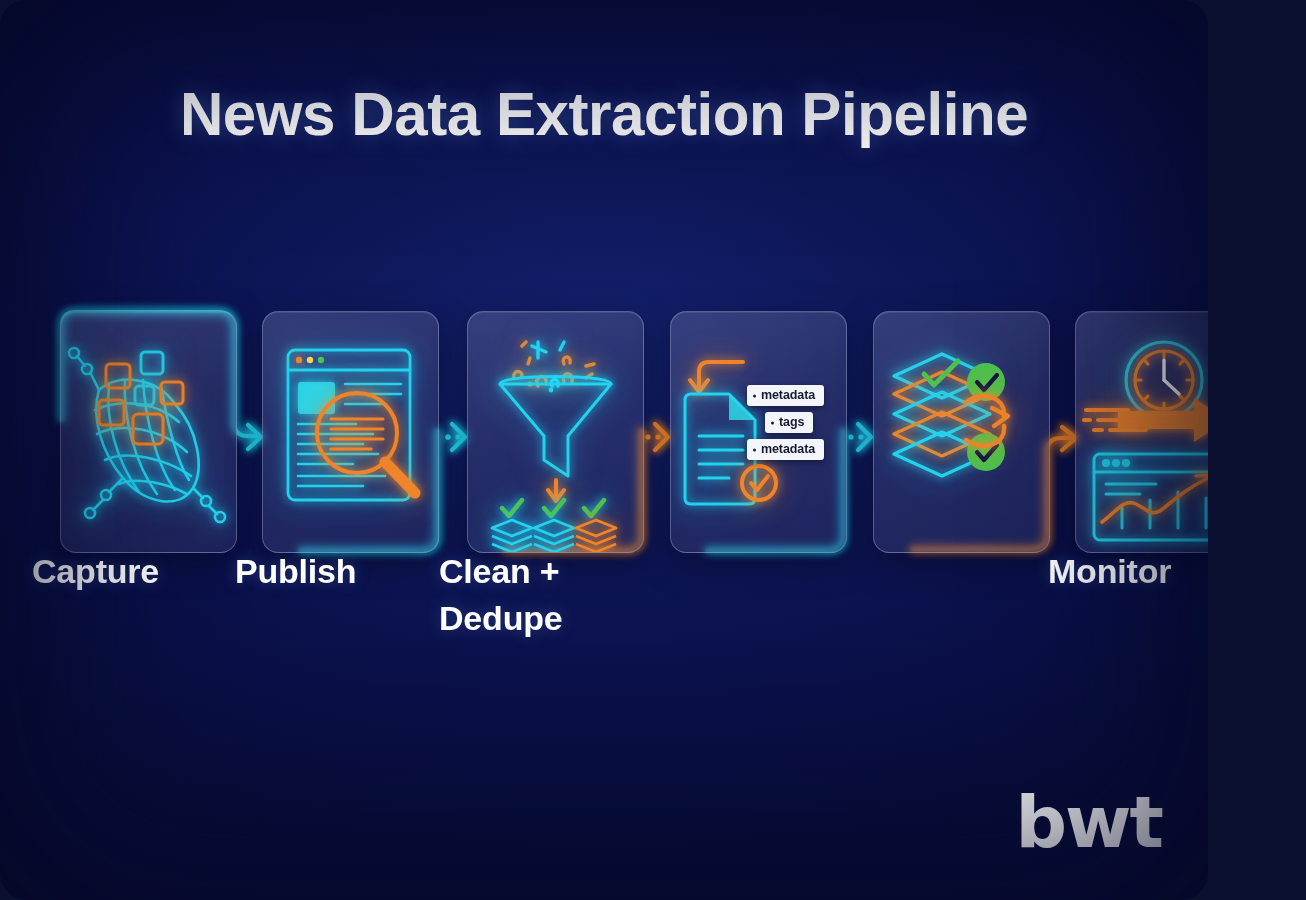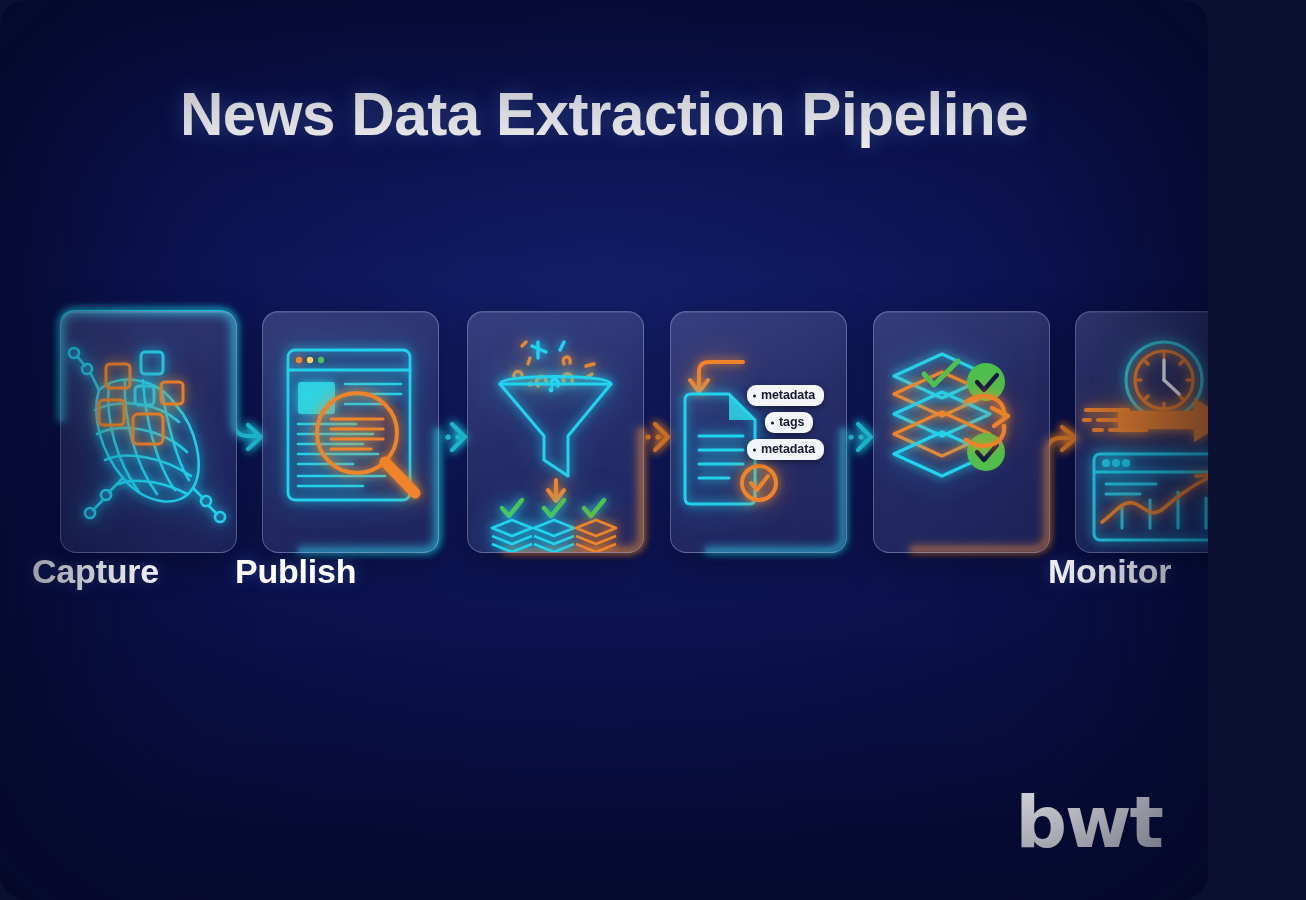--- a/index.html
+++ b/index.html
@@ -49,21 +49,21 @@
     font-size:34px;font-weight:700;color:#ffffff;line-height:1.38;
     text-shadow:0 0 16px rgba(130,180,255,.28);
     letter-spacing:-.2px;
   }
 
   
   .pill{
     position:absolute;
     background:#f3f5fa;color:#171b33;
     font-size:12.5px;font-weight:700;
-    border-radius:9px;padding:3px 9px 4px 14px;
+    border-radius:3px;padding:3px 9px 4px 14px;
     box-shadow:0 2px 6px rgba(0,0,0,.45);
     white-space:nowrap;
     letter-spacing:-.1px;
   }
   .pill:before{
     content:"";position:absolute;left:6px;top:50%;width:3px;height:3px;
     border-radius:50%;background:#171b33;transform:translateY(-50%);
   }
 
   
@@ -391,18 +391,20 @@
       <g class="glow-orange" fill="none" stroke="#f0842a" stroke-width="3.6" stroke-linecap="round" stroke-linejoin="round">
         <path d="M26 210 C40 200 48 186 60 192 C72 198 76 206 88 196 C100 186 112 176 132 166"></path>
         <path d="M120 164 L136 163 L135 179"></path>
       </g>
     </svg>
   </div>
 
   <div class="steplabel" style="left:32px">Capture</div>
   <div class="steplabel" style="left:235px">Publish</div>
   <div class="steplabel" style="left:439px">
+    <div>Clean +</div>
+    <div>Dedupe</div>
   </div>
   <div class="steplabel" style="left:1048px">Monitor</div>
 
   <div class="logo">bwt</div>
 
 </div>
 
 </body></html>

